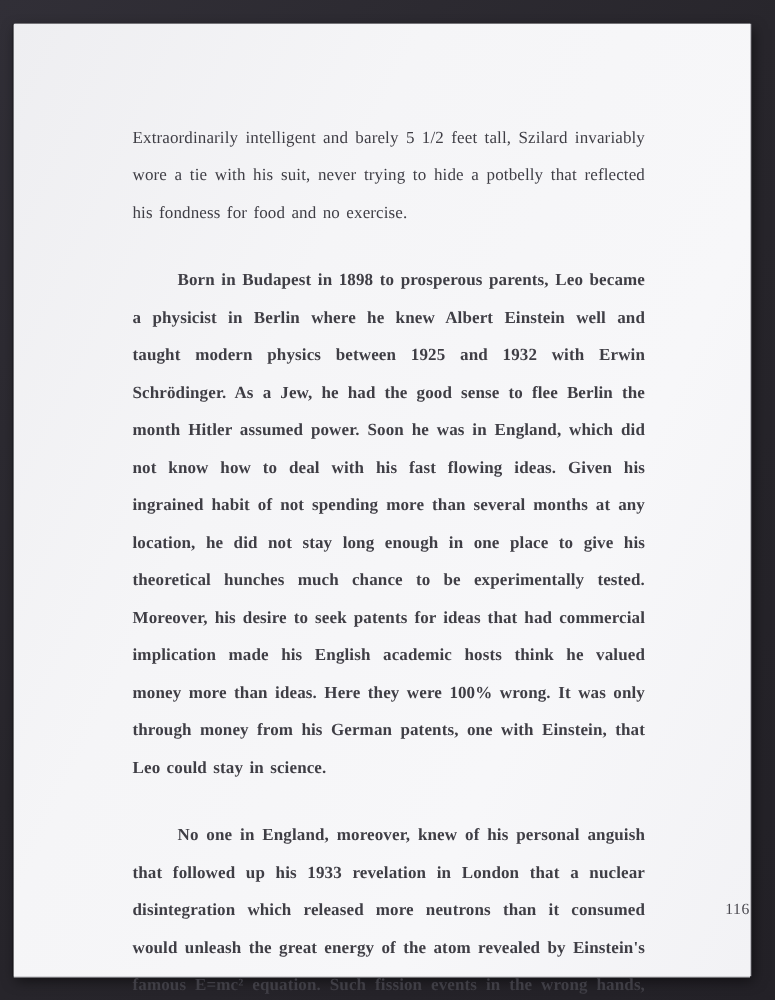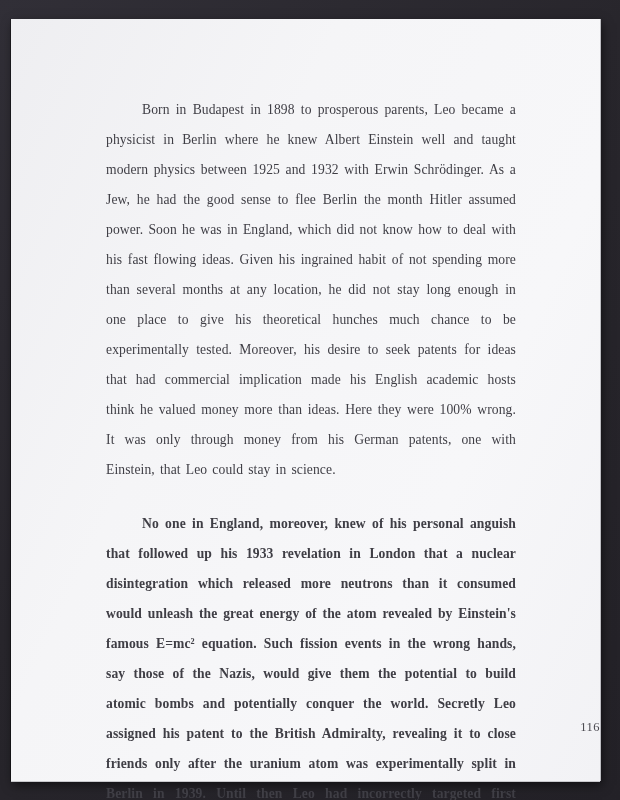--- a/index.html
+++ b/index.html
@@ -58,17 +58,18 @@
     font-size: 12.5px;
     color: #4a4950;
     letter-spacing: 0.5px;
   }
 </style>
 </head>
 <body>
 
 <div class="scan-page">
   <div class="page-content">
+    <p>Extraordinarily intelligent and barely 5 1/2 feet tall, Szilard invariably wore a tie with his suit, never trying to hide a potbelly that reflected his fondness for food and no exercise.</p>
     <p class="indent">Born in Budapest in 1898 to prosperous parents, Leo became a physicist in Berlin where he knew Albert Einstein well and taught modern physics between 1925 and 1932 with Erwin Schrödinger.  As a Jew, he had the good sense to flee Berlin the month Hitler assumed power.  Soon he was in England, which did not know how to deal with his fast flowing ideas.  Given his ingrained habit of not spending more than several months at any location, he did not stay long enough in one place to give his theoretical hunches much chance to be experimentally tested.  Moreover, his desire to seek patents for ideas that had commercial implication made his English academic hosts think he valued money more than ideas.  Here they were 100% wrong.  It was only through money from his German patents, one with Einstein, that Leo could stay in science.</p>
     <p class="indent">No one in England, moreover, knew of his personal anguish that followed up his 1933 revelation in London that a nuclear disintegration which released more neutrons than it consumed would unleash the great energy of the atom revealed by Einstein's famous E=mc² equation.  Such fission events in the wrong hands, say those of the Nazis, would give them the potential to build atomic bombs and potentially conquer the world.  Secretly Leo assigned his patent to the British Admiralty, revealing it to close friends only after the uranium atom was experimentally split in Berlin in 1939.  Until then Leo had incorrectly targeted first beryllium and then indium as potential chain reaction producing elements.</p>
   </div>
   <div class="page-number">116</div>
 </div>
 
 </body></html>

